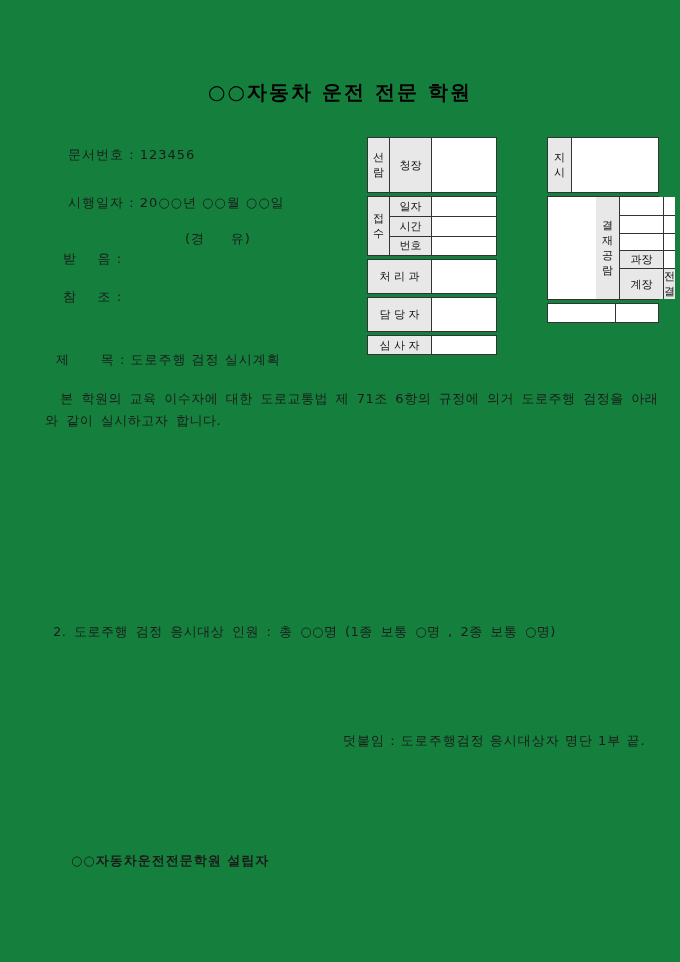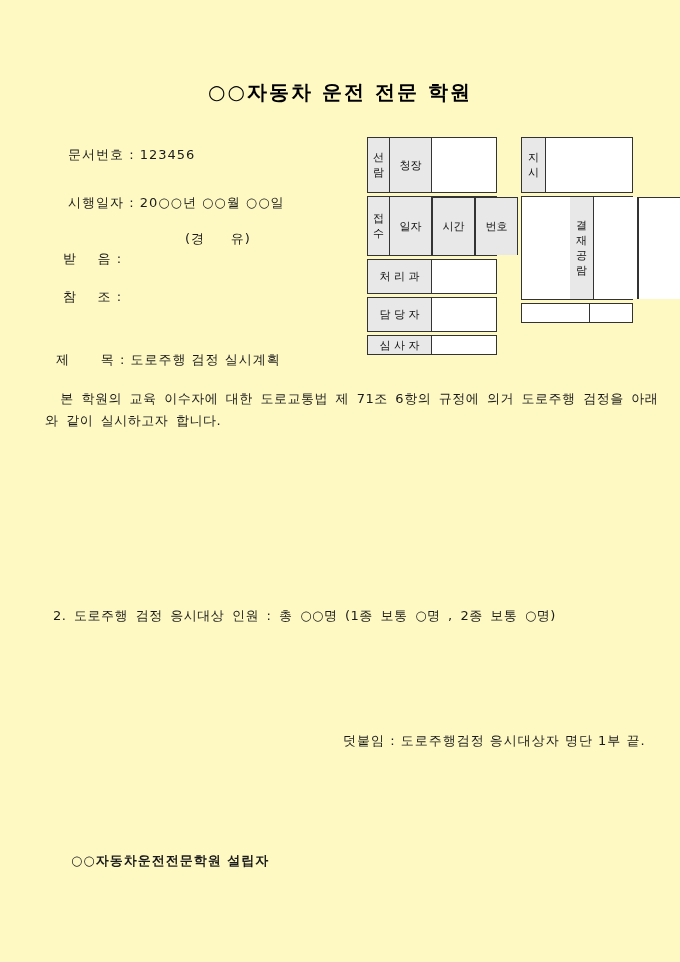--- a/index.html
+++ b/index.html
@@ -1,46 +1,46 @@
 <!DOCTYPE html>
 <html><head>
 <meta charset="utf-8">
 <style>
   html, body { margin: 0; padding: 0; background: #ffffff; }
   .page {
     position: relative;
     width: 680px;
     height: 962px;
-    background: #fef9c3;
+    background: #15803d;
     font-family: "DejaVu Sans", sans-serif;
     color: #1a1a1a;
     overflow: hidden;
   }
   .abs { position: absolute; line-height: 1.25; }
   .pre { white-space: pre; }
   .title {
     top: 80px; left: 0; width: 680px;
     text-align: center;
     font-size: 20px; font-weight: bold;
     letter-spacing: 2px;
     color: #000;
   }
   .meta { font-size: 13px; letter-spacing: 1px; }
   .bodytext { font-size: 13px; letter-spacing: 0.5px; word-spacing: 3px; line-height: 22px; white-space: pre; }
   .bold { font-weight: bold; }
 
   
   .approval {
     position: absolute; left: 367px; top: 137px;
-    display: flex; gap: 24px;
+    display: flex; gap: 4px;
     font-size: 11px; color: #111;
   }
   .grp { display: flex; flex-direction: column; gap: 3px; }
   .grp-left { width: 130px; }
-  .grp-right { width: 112px; }
+  .grp-right { width: 112px; margin-left: 46px; }
   .blk {
     border: 1px solid #333; background: #fff;
     display: flex; box-sizing: border-box;
   }
   .cell {
     box-sizing: border-box;
     display: flex; align-items: center; justify-content: center;
     text-align: center;
   }
   .lbl { background: #e8e8e8; }
@@ -56,21 +56,21 @@
   .hA { height: 56px; }
   .hB { height: 60px; }
   .hC { height: 35px; }
   .hE { height: 20px; }
   .hB2 { height: 104px; padding-left: 48px; }
   .vlabel {
     word-break: break-all;
     line-height: 15px;
     padding: 0 2px;
   }
-  .col { display: flex; flex-direction: row; flex: 1; }
+  .col { display: flex; flex-direction: column; flex: 1; }
   .col .r { flex: 1; display: flex; }
 </style>
 </head>
 <body>
 
 <div class="page">
 
   <div class="abs title">○○자동차 운전 전문 학원</div>
 
   <div class="abs meta" style="left:68px; top:147px;">
@@ -165,19 +165,19 @@
 
   <div class="abs meta" style="left:56px; top:352px;">
     <span class="pre">제      목 :</span>
     <span>도로주행 검정 실시계획</span>
   </div>
 
   <div class="abs bodytext" style="left:45px; top:388px;">  본 학원의 교육 이수자에 대한 도로교통법 제 71조 6항의 규정에 의거 도로주행 검정을 아래
 와 같이 실시하고자 합니다.</div>
 
 
-  <div class="abs bodytext pre" style="left:53px; top:608px; line-height:1.25;">2. 도로주행 검정 응시대상 인원 : 총 ○○명 (1종 보통 ○명 , 2종 보통 ○명)</div>
+  <div class="abs bodytext pre" style="left:53px; top:624px; line-height:1.25;">2. 도로주행 검정 응시대상 인원 : 총 ○○명 (1종 보통 ○명 , 2종 보통 ○명)</div>
 
   <div class="abs meta" style="left:343px; top:733px;">덧붙임 : 도로주행검정 응시대상자 명단 1부 끝.</div>
 
   <div class="abs meta bold" style="left:71px; top:853px;">○○자동차운전전문학원 설립자</div>
 
 </div>
 
 </body></html>

